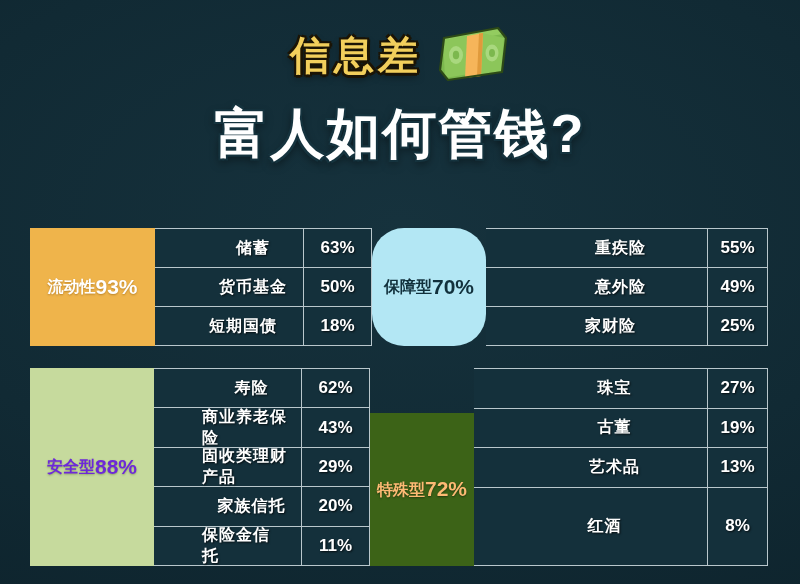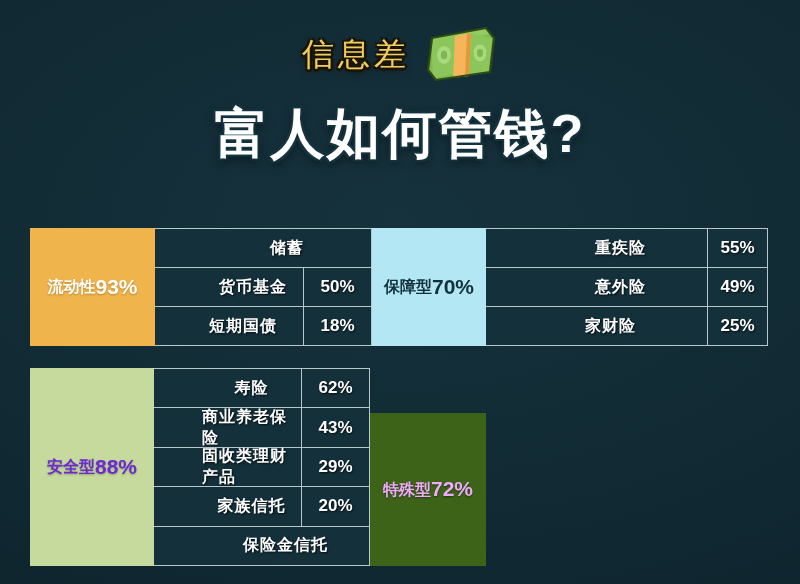--- a/index.html
+++ b/index.html
@@ -26,22 +26,22 @@
   }
 
   .title-row {
     position:absolute;
     left:0; top:24px; width:800px;
     display:flex; align-items:center; justify-content:center;
     gap:14px;
   }
 
   .title-gold {
-    font-size:32px;
-    font-weight:normal;
+    font-size:40px;
+    font-weight:bold;
     letter-spacing:4px;
     color:#f2cf5c;
     text-shadow:
       -2px -2px 0 #1b1405, 2px -2px 0 #1b1405,
       -2px  2px 0 #1b1405, 2px  2px 0 #1b1405,
        0px  3px 0 #1b1405, 3px  0px 0 #1b1405,
        0 4px 7px rgba(0,0,0,.55);
     white-space:nowrap;
   }
 
@@ -79,24 +79,24 @@
     align-items:center; justify-content:center;
     line-height:1.45;
     flex:0 0 auto;
   }
   .cat .cat-name { font-size:16px; font-weight:bold; }
   .cat .cat-pct  { font-size:21px; font-weight:bold; }
 
   .cat-liquid  { width:125px; background:#efb44b; color:#ffffff;
                  text-shadow:0 1px 2px rgba(120,70,0,.45); }
   .cat-protect { width:114px; background:#b3e7f4; color:#12313c;
-                 text-shadow:none; }
+                 text-shadow:none;border-radius:32px; }
   .cat-safe    { width:124px; background:#c6da9d; color:#6d28d9;
                  text-shadow:0 1px 2px rgba(80,100,40,.45); }
-  .cat-special { width:116px; background:#3c6317; color:#f0abfc;
+  .cat-special { width:104px; background:#3c6317; color:#fdba74;
                  text-shadow:0 1px 2px rgba(0,0,0,.45);margin-top:45px; }
 
   
   .grid {
     flex:1 1 auto;
     display:flex; flex-direction:column;
     background:#14303b;
     border:1px solid #b9c7cc;
     border-left:none;
   }
@@ -165,20 +165,21 @@
   <div class="band top">
 
     <div class="quad q-tl">
       <div class="cat cat-liquid">
         <div class="cat-name">流动性</div>
         <div class="cat-pct">93%</div>
       </div>
       <div class="grid">
         <div class="row">
           <div class="cell-label">储蓄</div>
+          <div class="cell-value">63%</div>
         </div>
         <div class="row">
           <div class="cell-label">货币基金</div>
           <div class="cell-value">50%</div>
         </div>
         <div class="row">
           <div class="cell-label">短期国债</div>
           <div class="cell-value">18%</div>
         </div>
       </div>
@@ -225,25 +226,44 @@
         <div class="row">
           <div class="cell-label">固收类理财产品</div>
           <div class="cell-value">29%</div>
         </div>
         <div class="row">
           <div class="cell-label">家族信托</div>
           <div class="cell-value">20%</div>
         </div>
         <div class="row">
           <div class="cell-label">保险金信托</div>
+          <div class="cell-value">11%</div>
         </div>
       </div>
     </div>
 
     <div class="quad q-br">
       <div class="cat cat-special">
         <div class="cat-name">特殊型</div>
         <div class="cat-pct">72%</div>
       </div>
+      <div class="grid">
+        <div class="row">
+          <div class="cell-label">珠宝</div>
+          <div class="cell-value">27%</div>
+        </div>
+        <div class="row">
+          <div class="cell-label">古董</div>
+          <div class="cell-value">19%</div>
+        </div>
+        <div class="row">
+          <div class="cell-label">艺术品</div>
+          <div class="cell-value">13%</div>
+        </div>
+        <div class="row tall">
+          <div class="cell-label">红酒</div>
+          <div class="cell-value">8%</div>
+        </div>
+      </div>
     </div>
   </div>
 
 </div>
 
 </body></html>

